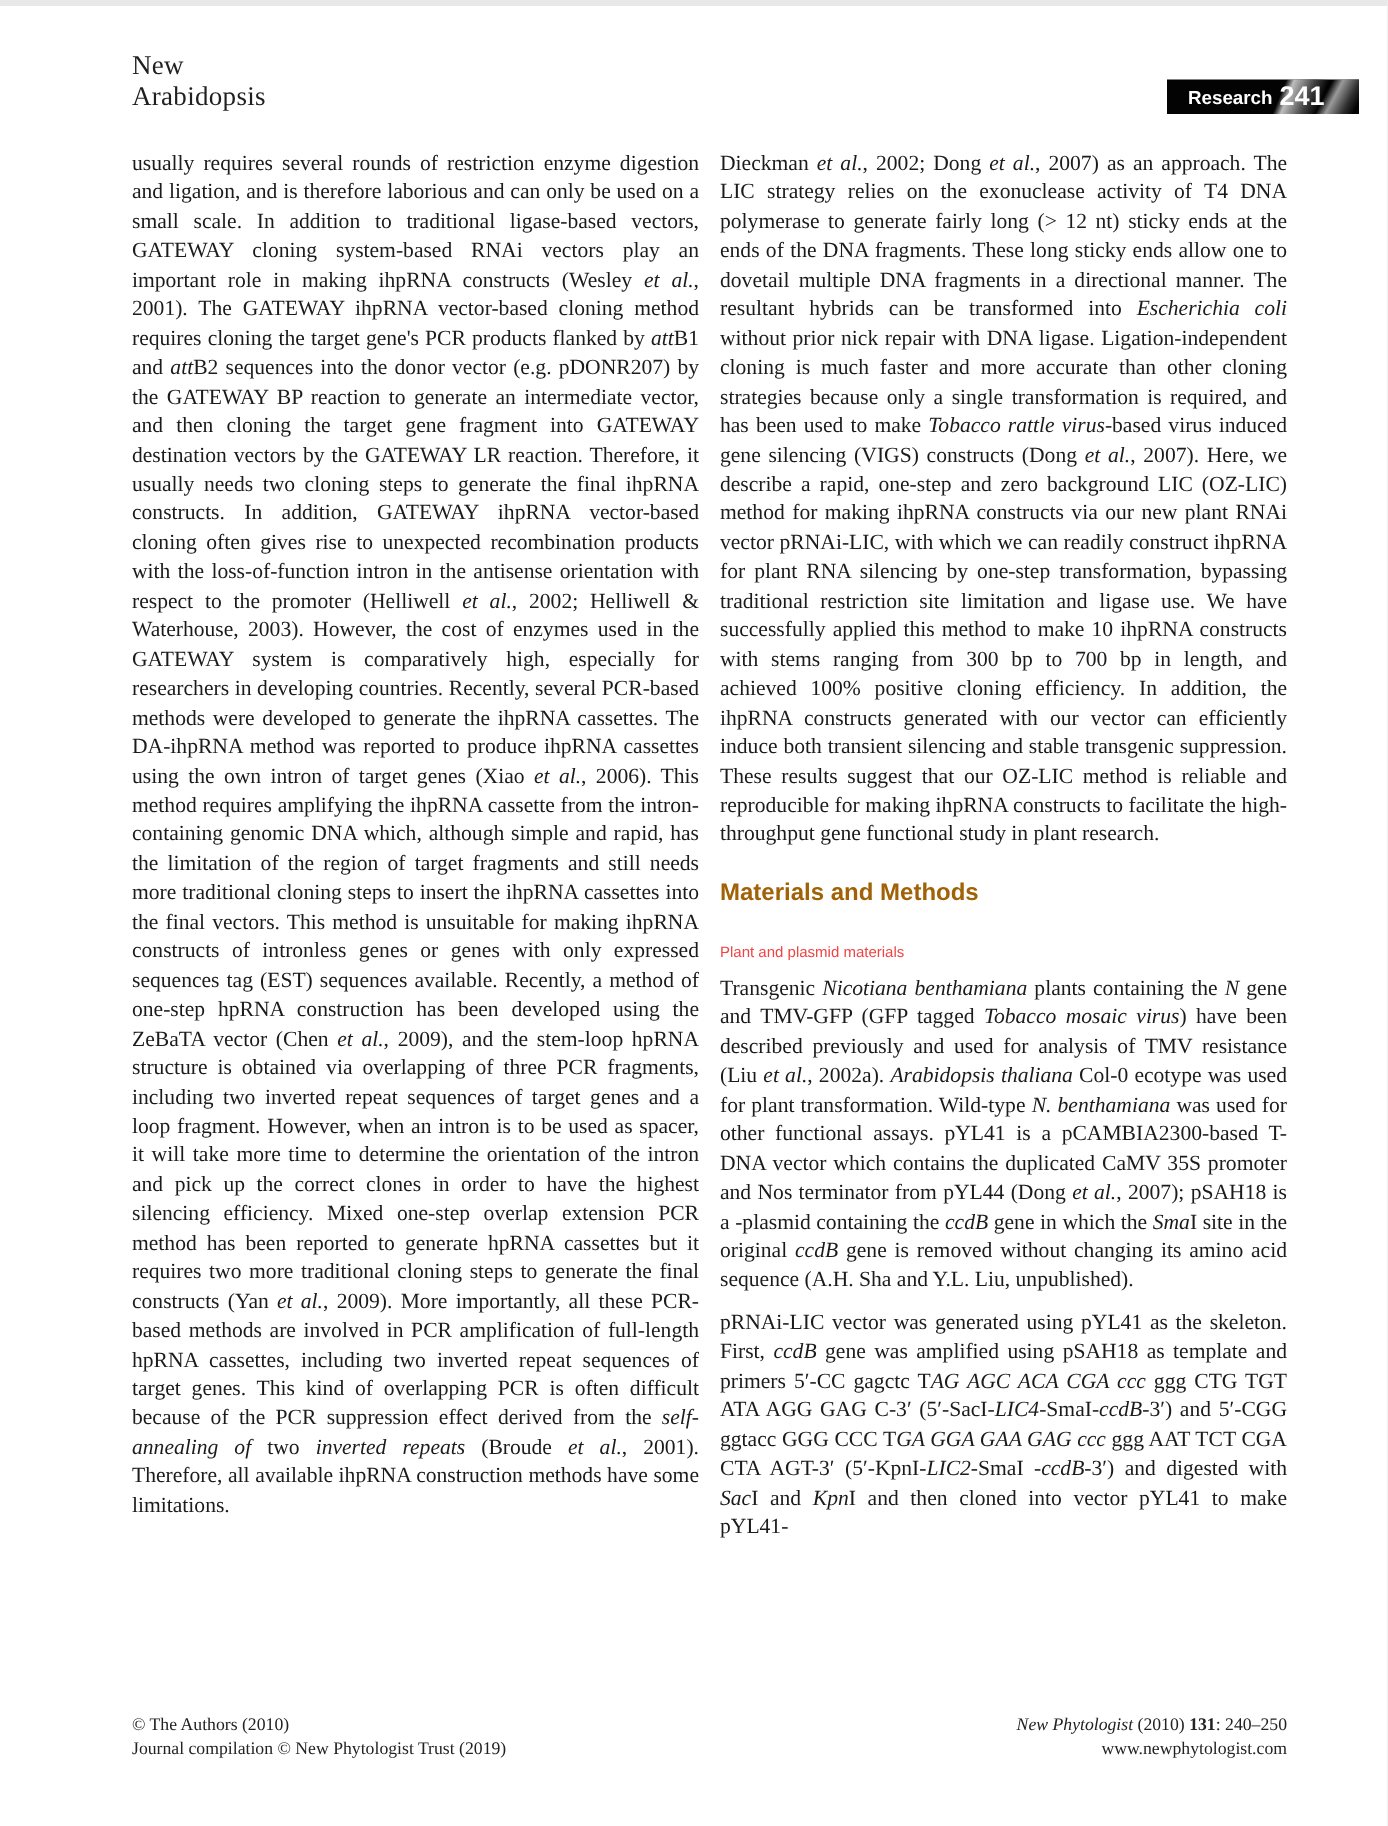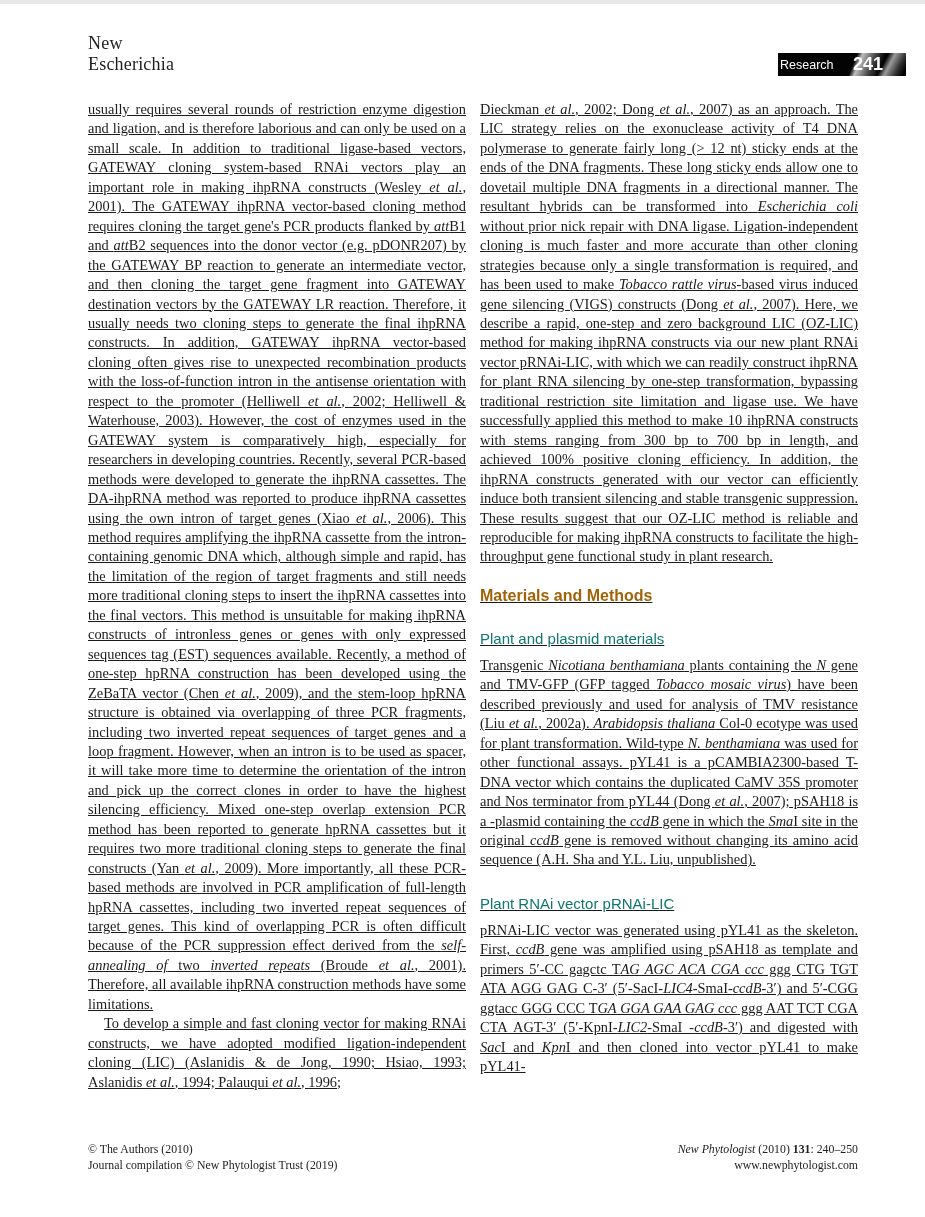--- a/index.html
+++ b/index.html
@@ -15,80 +15,78 @@
   }
   .badge{
     position:absolute;top:49px;right:19px;width:128px;height:23px;
     display:flex;align-items:center;
     color:#fff;font-family:"Liberation Sans", sans-serif;
     background:
       linear-gradient(112deg, rgba(255,255,255,0) 58%, rgba(210,210,210,.9) 62%, rgba(70,70,70,.95) 72%, rgba(0,0,0,0) 79%),
       linear-gradient(118deg, rgba(255,255,255,0) 79%, rgba(180,180,180,.85) 84%, rgba(50,50,50,.9) 92%, rgba(0,0,0,0) 97%),
       #030303;
   }
-  .badge .label{font-size:12.5px;font-weight:normal;padding-left:2px;}
+  .badge .label{font-size:12.5px;font-weight:bold;padding-left:14px;}
   .badge .pagenum{margin-left:auto;font-size:18px;font-weight:bold;padding-right:23px;}
   
   .columns{
     position:absolute;left:88px;top:96px;width:770px;
-    display:flex;gap:14px;text-decoration:underline;
+    display:flex;gap:14px;
   }
   .col{width:378px;}
   p.body{
     font-size:14.4px;line-height:19.45px;text-align:justify;margin:0;
   }
   p.indent{text-indent:16px;}
   h2.section{
     font-family:"Liberation Sans", sans-serif;font-size:16px;font-weight:bold;
     color:#a16207;margin:20px 0 0;
   }
   h3.sub{
-    font-family:"Liberation Sans", sans-serif;font-size:15px;font-weight:normal;
-    color:#0f766e;margin:25px 0 0;
+    font-family:"Liberation Sans", sans-serif;font-size:10px;font-weight:normal;
+    color:#ef4444;margin:25px 0 0;
   }
   p.after-sub{margin-top:9px;}
   
   .footer{
     position:absolute;left:88px;right:67px;top:1138px;
     display:flex;justify-content:space-between;
     font-size:11.8px;line-height:15.5px;color:#222;
   }
   .footer .right{text-align:right;}
 </style>
 </head>
 <body>
 
 <div class="page">
 
   <div class="logo">
     <div>New</div>
-    <div>Escherichia</div>
+    <div>Arabidopsis</div>
   </div>
 
   <div class="badge">
     <span class="label">Research</span>
     <span class="pagenum">241</span>
   </div>
 
   <div class="columns">
 
     <div class="col">
       <p class="body">usually requires several rounds of restriction enzyme digestion and ligation, and is therefore laborious and can only be used on a small scale. In addition to traditional ligase-based vectors, GATEWAY cloning system-based RNAi vectors play an important role in making ihpRNA constructs (Wesley <i>et al.</i>, 2001). The GATEWAY ihpRNA vector-based cloning method requires cloning the target gene's PCR products flanked by <i>att</i>B1 and <i>att</i>B2 sequences into the donor vector (e.g. pDONR207) by the GATEWAY BP reaction to generate an intermediate vector, and then cloning the target gene fragment into GATEWAY destination vectors by the GATEWAY LR reaction. Therefore, it usually needs two cloning steps to generate the final ihpRNA constructs. In addition, GATEWAY ihpRNA vector-based cloning often gives rise to unexpected recombination products with the loss-of-function intron in the antisense orientation with respect to the promoter (Helliwell <i>et al.</i>, 2002; Helliwell &amp; Waterhouse, 2003). However, the cost of enzymes used in the GATEWAY system is comparatively high, especially for researchers in developing countries. Recently, several PCR-based methods were developed to generate the ihpRNA cassettes. The DA-ihpRNA method was reported to produce ihpRNA cassettes using the own intron of target genes (Xiao <i>et al.</i>, 2006). This method requires amplifying the ihpRNA cassette from the intron-containing genomic DNA which, although simple and rapid, has the limitation of the region of target fragments and still needs more traditional cloning steps to insert the ihpRNA cassettes into the final vectors. This method is unsuitable for making ihpRNA constructs of intronless genes or genes with only expressed sequences tag (EST) sequences available. Recently, a method of one-step hpRNA construction has been developed using the ZeBaTA vector (Chen <i>et al.</i>, 2009), and the stem-loop hpRNA structure is obtained via overlapping of three PCR fragments, including two inverted repeat sequences of target genes and a loop fragment. However, when an intron is to be used as spacer, it will take more time to determine the orientation of the intron and pick up the correct clones in order to have the highest silencing efficiency. Mixed one-step overlap extension PCR method has been reported to generate hpRNA cassettes but it requires two more traditional cloning steps to generate the final constructs (Yan <i>et al.</i>, 2009). More importantly, all these PCR-based methods are involved in PCR amplification of full-length hpRNA cassettes, including two inverted repeat sequences of target genes. This kind of overlapping PCR is often difficult because of the PCR suppression effect derived from the <i>self-annealing of</i> two <i>inverted repeats</i> (Broude <i>et al.</i>, 2001). Therefore, all available ihpRNA construction methods have some limitations.</p>
-      <p class="body indent">To develop a simple and fast cloning vector for making RNAi constructs, we have adopted modified ligation-independent cloning (LIC) (Aslanidis &amp; de Jong, 1990; Hsiao, 1993; Aslanidis <i>et al.</i>, 1994; Palauqui <i>et al.</i>, 1996;</p>
     </div>
 
     <div class="col">
       <p class="body">Dieckman <i>et al.</i>, 2002; Dong <i>et al.</i>, 2007) as an approach. The LIC strategy relies on the exonuclease activity of T4 DNA polymerase to generate fairly long (&gt; 12 nt) sticky ends at the ends of the DNA fragments. These long sticky ends allow one to dovetail multiple DNA fragments in a directional manner. The resultant hybrids can be transformed into <i>Escherichia coli</i> without prior nick repair with DNA ligase. Ligation-independent cloning is much faster and more accurate than other cloning strategies because only a single transformation is required, and has been used to make <i>Tobacco rattle virus</i>-based virus induced gene silencing (VIGS) constructs (Dong <i>et al.</i>, 2007). Here, we describe a rapid, one-step and zero background LIC (OZ-LIC) method for making ihpRNA constructs via our new plant RNAi vector pRNAi-LIC, with which we can readily construct ihpRNA for plant RNA silencing by one-step transformation, bypassing traditional restriction site limitation and ligase use. We have successfully applied this method to make 10 ihpRNA constructs with stems ranging from 300 bp to 700 bp in length, and achieved 100% positive cloning efficiency. In addition, the ihpRNA constructs generated with our vector can efficiently induce both transient silencing and stable transgenic suppression. These results suggest that our OZ-LIC method is reliable and reproducible for making ihpRNA constructs to facilitate the high-throughput gene functional study in plant research.</p>
 
       <h2 class="section">Materials and Methods</h2>
 
       <h3 class="sub">Plant and plasmid materials</h3>
       <p class="body after-sub">Transgenic <i>Nicotiana benthamiana</i> plants containing the <i>N</i> gene and TMV-GFP (GFP tagged <i>Tobacco mosaic virus</i>) have been described previously and used for analysis of TMV resistance (Liu <i>et al.</i>, 2002a). <i>Arabidopsis thaliana</i> Col-0 ecotype was used for plant transformation. Wild-type <i>N. benthamiana</i> was used for other functional assays. pYL41 is a pCAMBIA2300-based T-DNA vector which contains the duplicated CaMV 35S promoter and Nos terminator from pYL44 (Dong <i>et al.</i>, 2007); pSAH18 is a -plasmid containing the <i>ccdB</i> gene in which the <i>Sma</i>I site in the original <i>ccdB</i> gene is removed without changing its amino acid sequence (A.H. Sha and Y.L. Liu, unpublished).</p>
 
-      <h3 class="sub">Plant RNAi vector pRNAi-LIC</h3>
       <p class="body after-sub">pRNAi-LIC vector was generated using pYL41 as the skeleton. First, <i>ccdB</i> gene was amplified using pSAH18 as template and primers 5′-CC gagctc T<i>AG AGC ACA CGA ccc</i> ggg CTG TGT ATA AGG GAG C-3′ (5′-SacI-<i>LIC4</i>-SmaI-<i>ccdB</i>-3′) and 5′-CGG ggtacc GGG CCC T<i>GA GGA GAA GAG ccc</i> ggg AAT TCT CGA CTA AGT-3′ (5′-KpnI-<i>LIC2</i>-SmaI -<i>ccdB</i>-3′) and digested with <i>Sac</i>I and <i>Kpn</i>I and then cloned into vector pYL41 to make pYL41-</p>
     </div>
 
   </div>
 
   <div class="footer">
     <div class="left">
       <div>© The Authors (2010)</div>
       <div>Journal compilation © New Phytologist Trust (2019)</div>
     </div>

